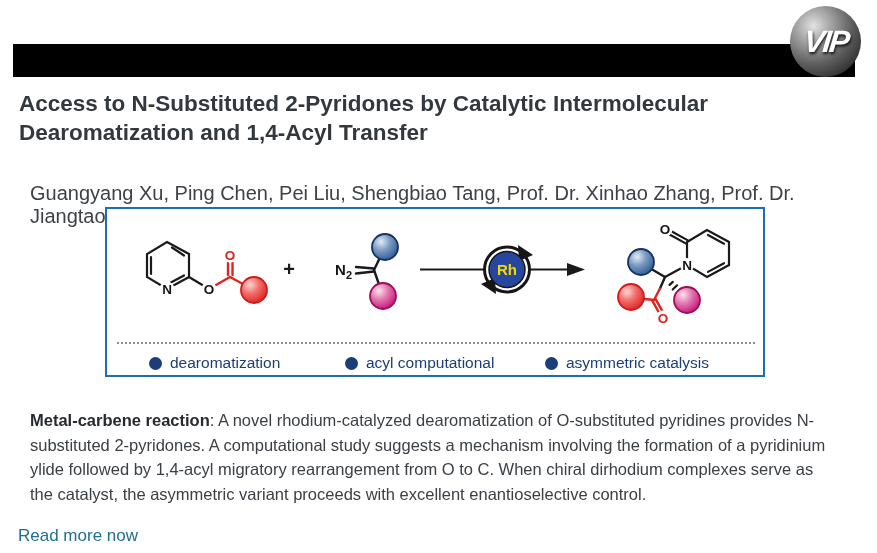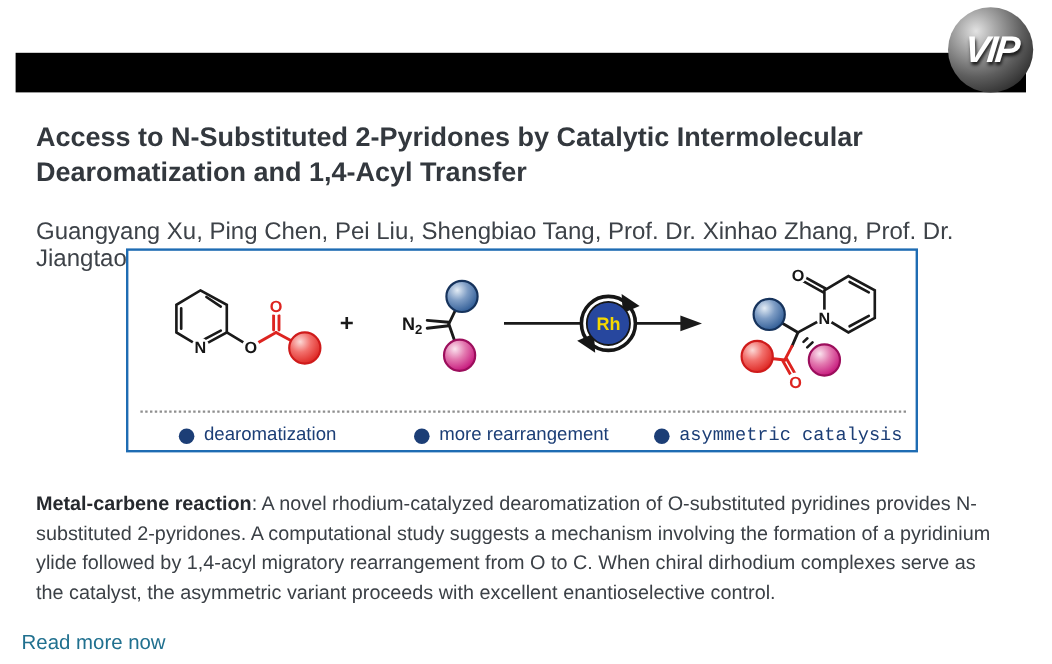--- a/index.html
+++ b/index.html
@@ -11,39 +11,39 @@
   .vip{
     position:absolute;left:790px;top:6px;width:71px;height:71px;border-radius:50%;
     background:radial-gradient(circle at 33% 28%, #e2e2e2 0%, #ababab 22%, #5e5e5e 55%, #141414 95%);
     display:flex;align-items:center;justify-content:center;z-index:3;
   }
   .vip span{
     color:#fff;font-weight:bold;font-style:italic;font-size:31px;letter-spacing:-2px;
     transform:skew(-6deg);text-shadow:1px 2px 3px rgba(0,0,0,.85);
   }
   h1.title{
-    position:absolute;left:18px;top:88px;width:780px;margin:12px;
+    position:absolute;left:18px;top:88px;width:780px;margin:1px;
     font-size:22.5px;line-height:29px;font-weight:700;color:#33383e;cursor:pointer;
   }
   .authors{
     position:absolute;left:18px;top:170px;width:845px;margin:12px;
     font-size:20px;color:#3d4248;
   }
   .figure{
     position:absolute;left:105px;top:207px;width:660px;height:170px;
     border:2px solid #1e6cb3;box-sizing:border-box;background:#fff;
   }
   .figure svg{position:absolute;left:0;top:0;}
   .divider{position:absolute;left:10px;right:8px;top:133px;border-top:2px dotted #8f8f8f;}
   .legend-item{
     position:absolute;top:145px;display:flex;align-items:center;gap:8px;
     color:#1c3e76;font-size:15.5px;
   }
   .legend-item .bullet{width:13px;height:13px;border-radius:50%;background:#1c3e76;flex:none;}
-  .li-1{left:42px;} .li-2{left:238px;} .li-3{left:438px;font-family:Liberation Mono, monospace;}
+  .li-1{left:42px;} .li-2{left:238px;} .li-3{left:438px;}
   .abstract{
     position:absolute;left:18px;top:396px;width:810px;margin:12px;
     font-size:16.5px;line-height:24.5px;color:#3b4046;
   }
   .abstract b{color:#26292e;}
   .readmore{
     position:absolute;left:18px;top:526px;font-size:17px;color:#20708f;
     text-decoration:none;cursor:pointer;
   }
   .atom{font-size:13.5px;font-weight:bold;fill:#151515;}
@@ -158,21 +158,21 @@
   </svg>
 
   <div class="divider"></div>
 
   <div class="legend-item li-1">
     <span class="bullet"></span>
     <span>dearomatization</span>
   </div>
   <div class="legend-item li-2">
     <span class="bullet"></span>
-    <span>more rearrangement</span>
+    <span>acyl computational</span>
   </div>
   <div class="legend-item li-3">
     <span class="bullet"></span>
     <span>asymmetric catalysis</span>
   </div>
 </div>
 
 <p class="abstract"><b>Metal-carbene reaction</b><span>: A novel rhodium-catalyzed dearomatization of O-substituted pyridines provides N-substituted 2-pyridones. A computational study suggests a mechanism involving the formation of a pyridinium ylide followed by 1,4-acyl migratory rearrangement from O to C. When chiral dirhodium complexes serve as the catalyst, the asymmetric variant proceeds with excellent enantioselective control.</span></p>
 
 <a class="readmore">Read more now</a>

